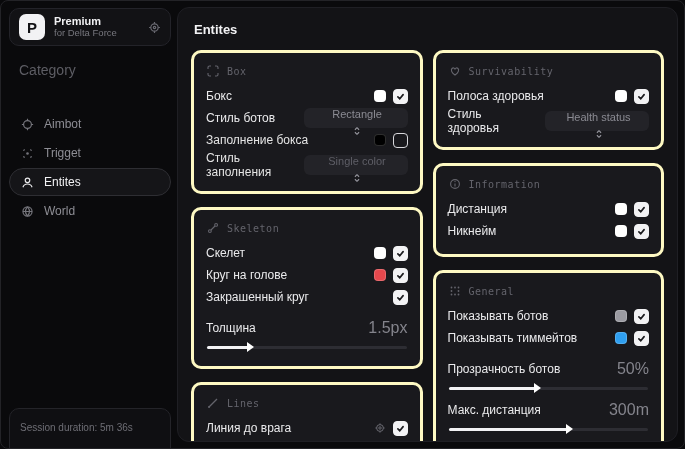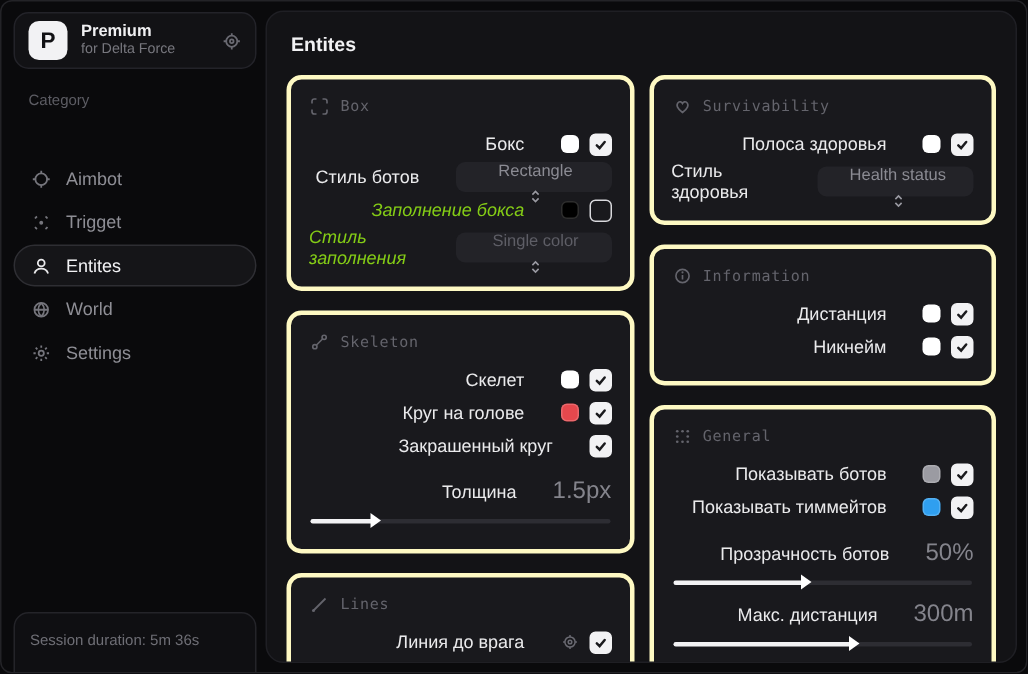--- a/index.html
+++ b/index.html
@@ -7,39 +7,39 @@
   .app { width:685px; height:449px; display:flex; position:relative; border:1px solid #232327; border-radius:8px; overflow:hidden; background:#0a0a0c; }
 
   
   .sidebar { width:176px; padding:7px 6px 0 8px; position:relative; flex-shrink:0; }
   .premium-card { height:38px; background:#121215; border:1px solid #232329; border-radius:10px; display:flex; align-items:center; gap:9px; padding:0 9px; }
   .logo { width:26px; height:26px; border-radius:7px; background:#f2f2f4; color:#121215; display:flex; align-items:center; justify-content:center; font-weight:700; font-size:15px; }
   .brand-text { line-height:1.15; }
   .brand-title { font-size:11px; font-weight:700; color:#f0f0f2; }
   .brand-sub { font-size:9.5px; color:#77777e; }
   .brand-gear { margin-left:auto; color:#6a6a72; display:flex; }
-  .category { font-size:10px; color:#5d5d64; margin:16px 0 7px 10px; }
+  .category { font-size:14px; color:#5d5d64; margin:16px 0 7px 10px; }
   .nav { display:flex; flex-direction:column; gap:1px;margin-top:32px; }
   .nav-item { display:flex; align-items:center; gap:10px; height:28px; padding:0 11px; color:#8e8e95; font-size:12px; border-radius:14px; border:1px solid transparent; }
   .nav-item .ni-icon { display:flex; color:#75757c; }
   .nav-item.active { color:#f2f2f4; border-color:#2e2e33; background:#151518; }
   .nav-item.active .ni-icon { color:#e8e8ea; }
   .session-box { position:absolute; left:8px; right:6px; bottom:-12px; height:52px; background:#0f0f12; border:1px solid #242429; border-radius:10px; padding:13px 10px; font-size:10px; color:#6e6e75; }
 
   
   .main { flex:1; margin:6px 6px 6px 0; background:#131316; border:1px solid #1f1f24; border-radius:12px; padding:11px 13px 12px; overflow:hidden; }
   .main-title { font-size:13px; font-weight:700; color:#f2f2f4; margin:3px 0 13px 3px; }
   .columns { display:flex; gap:10px; }
   .col { flex:1; display:flex; flex-direction:column; gap:13px; }
   .panel { background:#19191d; border:3px solid #fef9c3; border-radius:10px; padding:9px 12px 12px; }
   .panel-header { display:flex; align-items:center; gap:8px; color:#64646c; font-family:"DejaVu Sans Mono","Liberation Mono",monospace; font-size:10px; letter-spacing:.5px; margin:3px 0 8px 1px; }
   .panel-header .ph-icon { display:flex; }
-  .row { display:flex; align-items:center; justify-content:flex-end; min-height:22px;gap:24px; }
+  .row { display:flex; align-items:center; justify-content:space-between; min-height:22px;gap:24px; }
   .row-label { font-size:12px; color:#eaeaec; font-weight:500; }
-  .row.disabled .row-label { color:#84cc16;font-style:italic; }
+  .row.disabled .row-label { color:#e5e5e5; }
   .controls { display:flex; align-items:center; gap:7px; }
   .swatch { width:12px; height:12px; border-radius:4px; box-shadow:inset 0 0 0 1px rgba(255,255,255,.18); }
   .checkbox { width:15px; height:15px; border-radius:4px; border:1.5px solid #d8d8dc; display:flex; align-items:center; justify-content:center; }
   .checkbox svg { display:none; }
   .checkbox.on { background:#f2f2f4; border-color:#f2f2f4; }
   .checkbox.on svg { display:block; }
   .select { min-width:104px; height:20px; background:#232328; border-radius:6px; display:flex; align-items:center; justify-content:space-between; padding:0 6px 0 9px; color:#8b8b93; font-size:11px; gap:6px;flex-direction:column; }
   .select .sel-icon { display:flex; color:#9a9aa2; }
   .row.disabled .select { color:#5e5e66; }
   .value { font-size:16px; color:#84848c; }
@@ -103,29 +103,20 @@
       </div>
       <div class="nav-item">
         <span class="ni-icon">
           <svg width="13" height="13" viewBox="0 0 12 12" fill="none" stroke="currentColor" stroke-width="1.1">
               <circle cx="6" cy="6" r="4.2"></circle>
               <path d="M1.8 6h8.4M6 1.8c-2.4 2.6-2.4 5.8 0 8.4M6 1.8c2.4 2.6 2.4 5.8 0 8.4"></path>
             </svg>
         </span>
         <span>World</span>
       </div>
-      <div class="nav-item">
-        <span class="ni-icon">
-          <svg width="13" height="13" viewBox="0 0 12 12" fill="none" stroke="currentColor" stroke-width="1.1">
-              <circle cx="6" cy="6" r="1.6"></circle>
-              <path d="M6 1.2v1.4M6 9.4v1.4M1.2 6h1.4M9.4 6h1.4M2.6 2.6l1 1M8.4 8.4l1 1M9.4 2.6l-1 1M3.6 8.4l-1 1"></path>
-            </svg>
-        </span>
-        <span>Settings</span>
-      </div>
     </div>
 
     <div class="session-box">
       <span>Session duration: 5m 36s</span>
     </div>
   </div>
 
   <div class="main">
     <div class="main-title">Entites</div>
 

